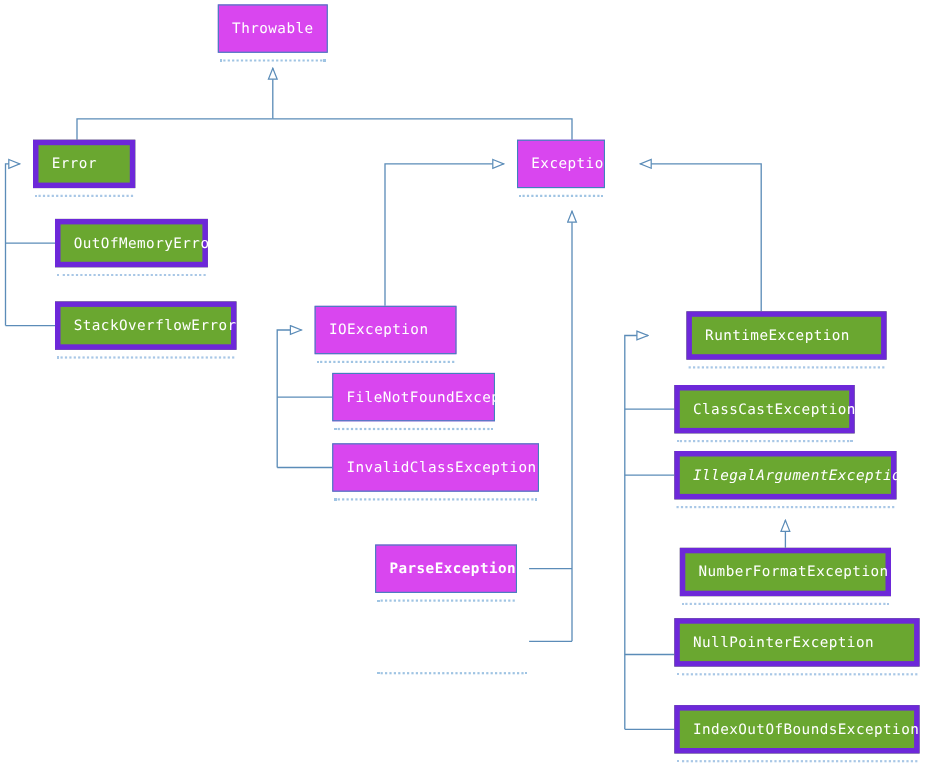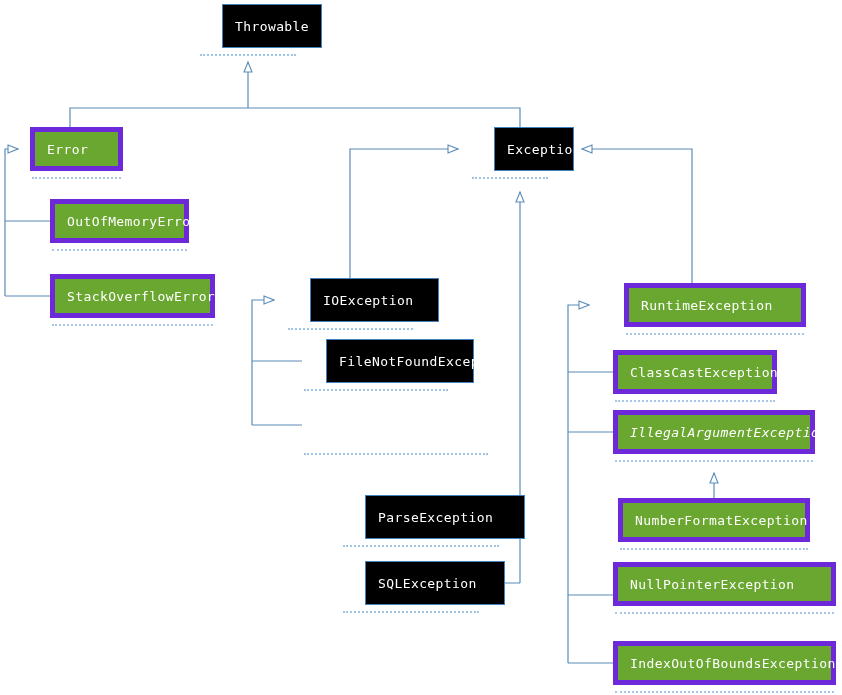--- a/index.html
+++ b/index.html
@@ -25,21 +25,21 @@
     height:44px;
     display:flex;
     align-items:center;
     padding-left:12px;
     box-sizing:border-box;
     color:#ffffff;
     font-size:13px;
     letter-spacing:0.4px;
     white-space:nowrap;
   }
-  .node.blue .body{background:#000000;border:1px solid #3f82bd;margin-left:24px;}
+  .node.blue .body{background:#d946ef;border:1px solid #3f82bd;}
   .node.green .body{background:#6aa730;border:5px solid #6d28d9;}
   .node .compartment{
     position:absolute;
     left:2px;
     top:50px;
     width:calc(100% - 4px);
     height:6px;
     border-top:2px dotted #9fc4e3;
     box-sizing:border-box;
   }
@@ -118,30 +118,30 @@
     <div class="body">IOException</div>
     <div class="compartment"></div>
   </div>
 
   <div class="node blue" id="n-filenotfoundexception" style="left: 302px; top: 339px; width: 148px; height: 56px;">
     <div class="body">FileNotFoundException</div>
     <div class="compartment"></div>
   </div>
 
   <div class="node blue" id="n-invalidclassexception" style="left: 302px; top: 403px; width: 188px; height: 56px;">
+    <div class="body">InvalidClassException</div>
     <div class="compartment"></div>
   </div>
 
-  <div class="node blue" id="n-parseexception" style="left: 341px; top: 495px; width: 160px; height: 56px;">
+  <div class="node blue" id="n-parseexception" style="left: 341px; top: 495px; width: 129px; height: 56px; font-weight: bold;">
     <div class="body">ParseException</div>
     <div class="compartment"></div>
   </div>
 
   <div class="node blue" id="n-sqlexception" style="left: 341px; top: 561px; width: 140px; height: 56px;">
-    <div class="body">SQLException</div>
     <div class="compartment"></div>
   </div>
 
   <div class="node green" id="n-runtimeexception" style="left: 624px; top: 283px; width: 182px; height: 56px;">
     <div class="body">RuntimeException</div>
     <div class="compartment"></div>
   </div>
 
   <div class="node green" id="n-classcastexception" style="left: 613px; top: 350px; width: 164px; height: 56px;">
     <div class="body">ClassCastException</div>

